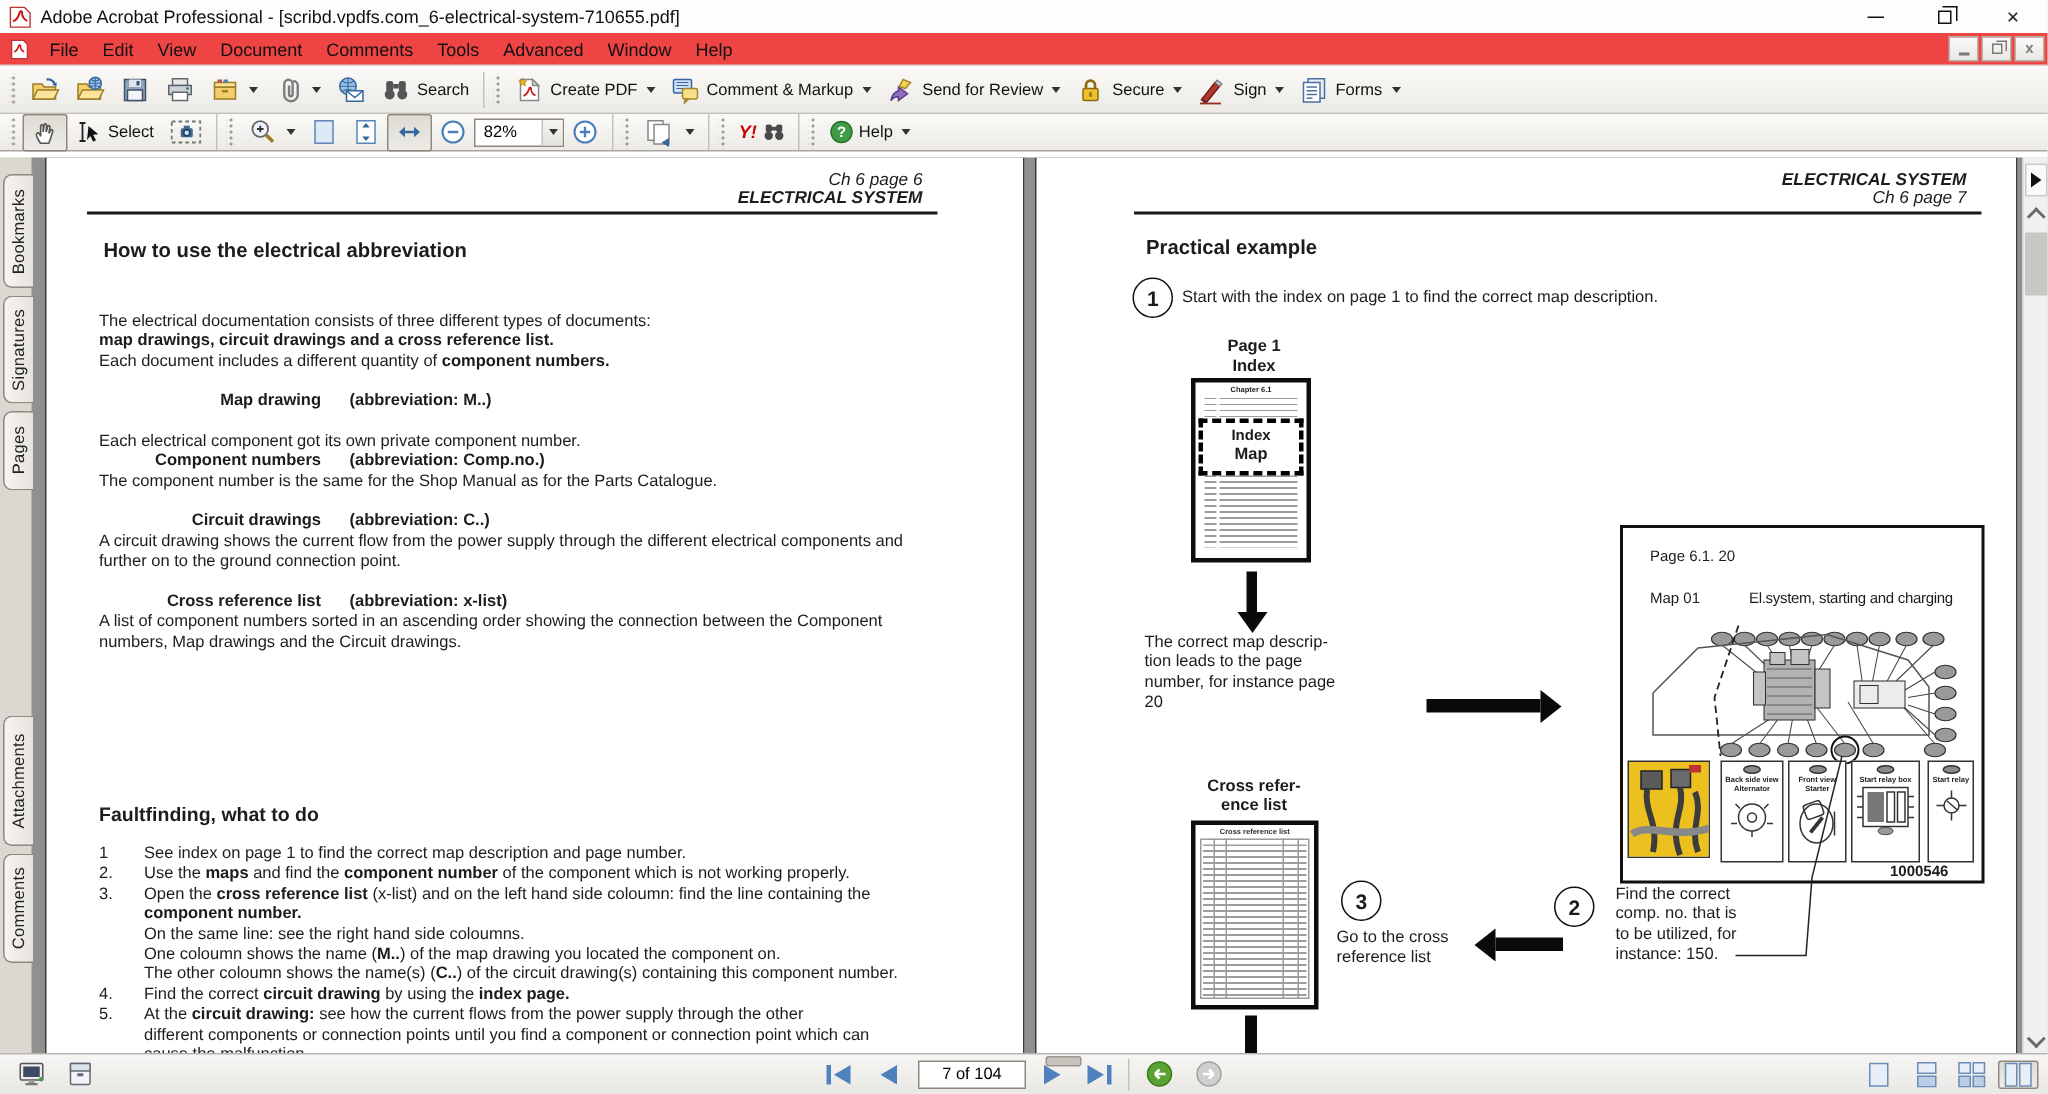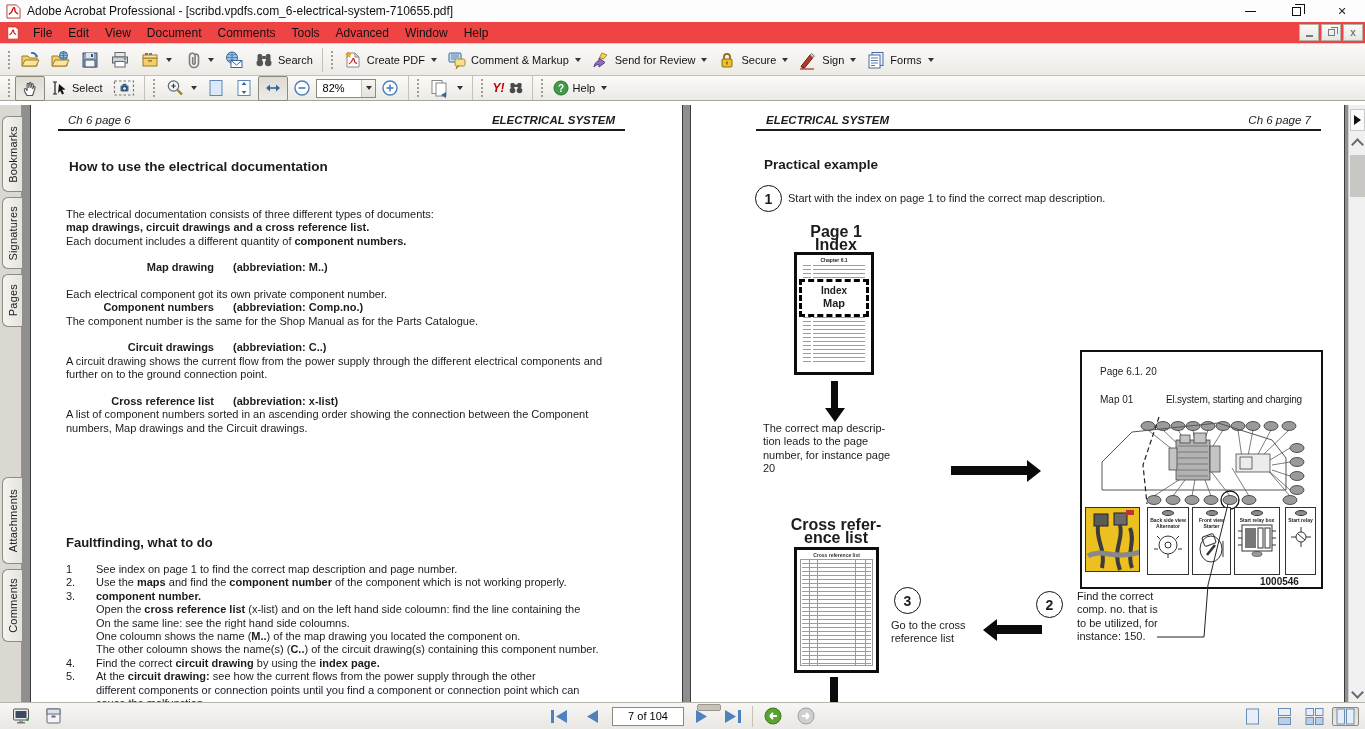--- a/index.html
+++ b/index.html
@@ -43,35 +43,35 @@
   
   .main { position:absolute; top:105px; left:0; right:0; bottom:27px; background:#dbd8d2; }
   .tabstrip { position:absolute; left:0; top:0; bottom:0; width:22px; background:#dbd8d2; border-right:1px solid #97938b; }
   .vtab { position:absolute; left:2px; width:20px; background:linear-gradient(90deg,#f5f4f1,#e6e3dd); border:1px solid #8f8b83; border-right:none; border-radius:6px 0 0 6px; display:flex; align-items:center; justify-content:center; }
   .vtab span { writing-mode:vertical-rl; transform:rotate(180deg); font-size:11px; color:#222; letter-spacing:.2px; }
   .docarea { position:absolute; left:22px; right:17px; top:0; bottom:0; background:#8f8f8f; overflow:hidden; }
   .page { position:absolute; top:0; bottom:0; background:#fff; border-left:1px solid #3a3a3a; border-right:1px solid #3a3a3a; color:#1c1c1c; overflow:hidden; }
   #pageL { left:8px; width:653px; }
   #pageR { left:668px; width:655px; }
 
-  .pheader { position:absolute; top:9px; display:flex; justify-content:space-between; align-items:flex-end; border-bottom:2px solid #1a1a1a; padding:0 10px 3px 10px; font-style:italic; font-size:11.5px; }
+  .pheader { position:absolute; top:9px; display:flex; align-items:flex-end; border-bottom:2px solid #1a1a1a; padding:0 10px 3px 10px; font-style:italic; font-size:11.5px;flex-direction:column; }
   #pageL .pheader { left:27px; right:57px; }
   #pageR .pheader { left:65px; right:23px; }
   .ptitle { position:absolute; font-weight:bold; font-size:13.5px; }
   .line { height:13.4px; line-height:13.4px; font-size:11px; white-space:nowrap; }
   .def { margin-bottom:13.4px; }
   .term { display:inline-block; width:148px; font-weight:bold;text-align:right; }
   .abbr { font-weight:bold;margin-left:19px; }
   .step { display:flex; }
   .step .num { width:30px; font-size:11px; line-height:13.4px; }
   .stepbody { flex:1; }
 
   
   .circnum { position:absolute; width:27px; height:27px; border:1.7px solid #111; border-radius:50%; display:flex; align-items:center; justify-content:center; font-weight:bold; font-size:14px; background:#fff; }
-  .lblblock { position:absolute; text-align:center; font-weight:bold; font-size:16px; line-height:13px; }
+  .lblblock { position:absolute; text-align:center; font-weight:bold; font-size:11px; line-height:13px; }
   .thumb { position:absolute; border:3px solid #0d0d0d; background:#fff; }
   .stripes { position:absolute; background-image:repeating-linear-gradient(#9c9c9c 0 1px, transparent 1px 4px); }
   .dashedbox { position:absolute; border:3px dashed #000; background:#fff; text-align:center; }
   .arrshaft { position:absolute; background:#0a0a0a; }
   .ah-down { position:absolute; width:0; height:0; border-left:10px solid transparent; border-right:10px solid transparent; border-top:14px solid #0a0a0a; }
   .ah-right { position:absolute; width:0; height:0; border-top:11px solid transparent; border-bottom:11px solid transparent; border-left:14px solid #0a0a0a; }
   .ah-left { position:absolute; width:0; height:0; border-top:11px solid transparent; border-bottom:11px solid transparent; border-right:14px solid #0a0a0a; }
   .mapbox { position:absolute; left:389px; top:245px; width:243px; height:239px; border:2px solid #111; background:#fff; font-size:10px; }
   .panel { position:absolute; border:1px solid #333; background:#fff; overflow:hidden; text-align:center; }
   .panel .pl { font-size:5px; font-weight:bold; line-height:6px; margin-top:1px; }
@@ -395,21 +395,21 @@
         </div>
     </div>
 
     <div class="docarea">
 
       <div class="page" id="pageL">
         <div class="pheader">
           <span>Ch 6 page 6</span>
           <span class="b">ELECTRICAL SYSTEM</span>
         </div>
-        <div class="ptitle" style="left:38px;top:54px;">How to use the electrical documentation</div>
+        <div class="ptitle" style="left:38px;top:54px;">How to use the electrical abbreviation</div>
         <div id="introL" style="position:absolute;left:35px;top:103px;">
             <div class="line"><span>The electrical documentation consists of three different types of documents:</span></div>
             <div class="line"><span class="b">map drawings, circuit drawings and a cross reference list.</span></div>
             <div class="line"><span>Each document includes a different quantity of </span><span class="b">component numbers.</span></div>
           </div>
         <div id="defsL" style="position:absolute;left:35px;top:156px;">
             <div class="def">
               <div class="line"><span class="term">Map drawing</span><span class="abbr">(abbreviation: M..)</span></div>
             </div>
             <div class="def">
@@ -438,22 +438,22 @@
             </div>
             <div class="step">
               <div class="num">2.</div>
               <div class="stepbody">
                 <div class="line"><span>Use the </span><span class="b">maps</span><span> and find the </span><span class="b">component number</span><span> of the component which is not working properly.</span></div>
               </div>
             </div>
             <div class="step">
               <div class="num">3.</div>
               <div class="stepbody">
+                <div class="line"><span>Open the </span><span class="b">cross reference list</span><span> (x-list) and on the left hand side coloumn: find the line containing the</span></div>
                 <div class="line"><span class="b">component number.</span></div>
-                <div class="line"><span>Open the </span><span class="b">cross reference list</span><span> (x-list) and on the left hand side coloumn: find the line containing the</span></div>
                 <div class="line"><span>On the same line: see the right hand side coloumns.</span></div>
                 <div class="line"><span>One coloumn shows the name (</span><span class="b">M..</span><span>) of the map drawing you located the component on.</span></div>
                 <div class="line"><span>The other coloumn shows the name(s) (</span><span class="b">C..</span><span>) of the circuit drawing(s) containing this component number.</span></div>
               </div>
             </div>
             <div class="step">
               <div class="num">4.</div>
               <div class="stepbody">
                 <div class="line"><span>Find the correct </span><span class="b">circuit drawing</span><span> by using the </span><span class="b">index page.</span></div>
               </div>

